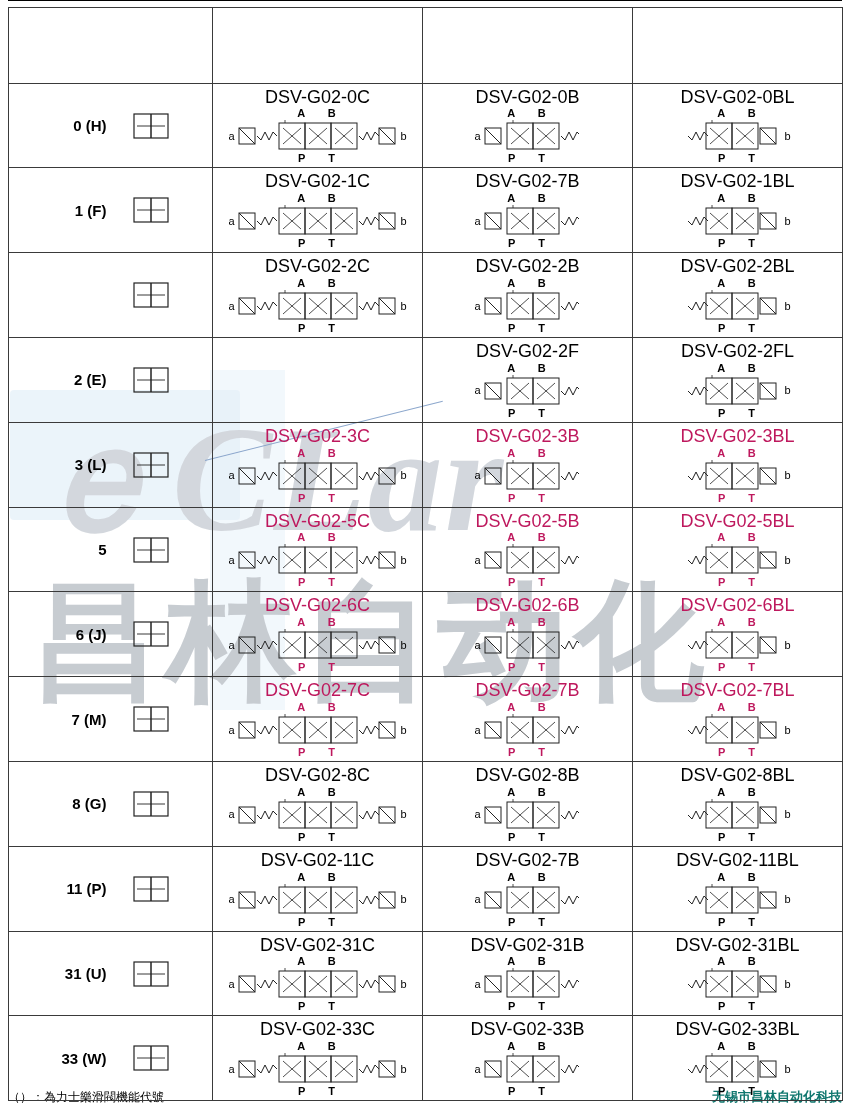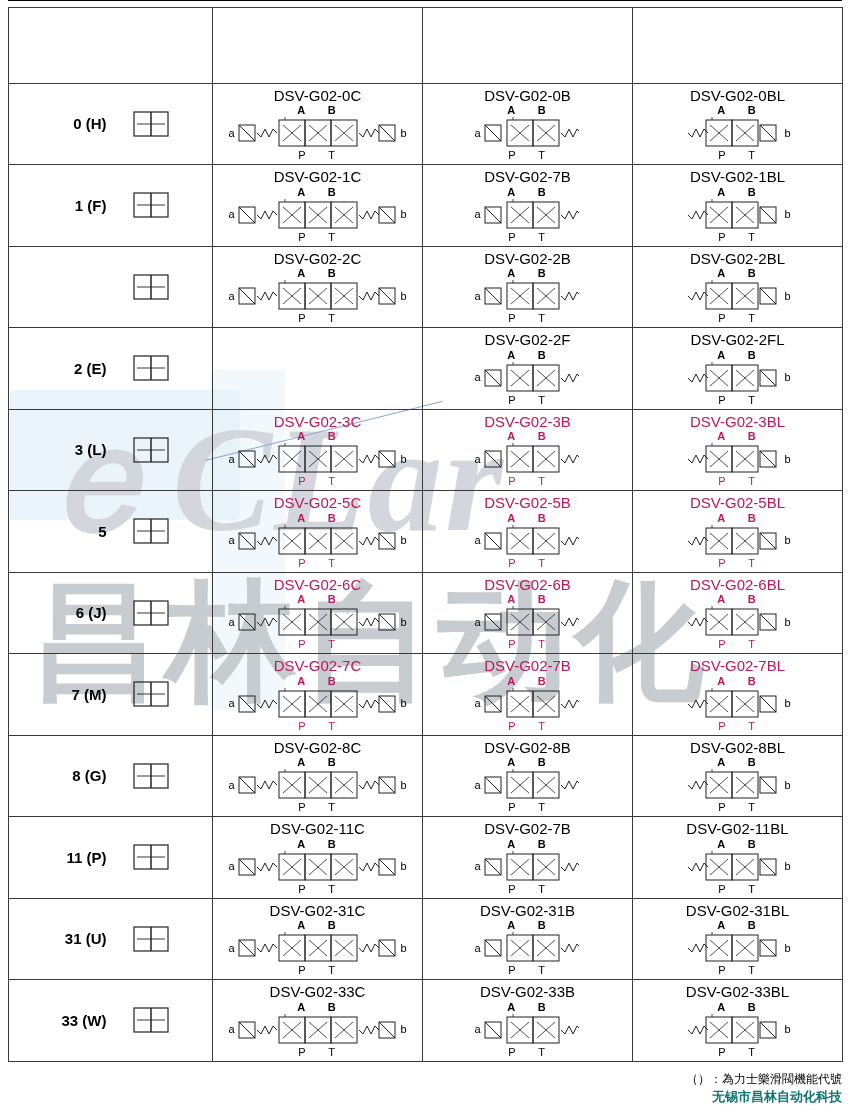--- a/index.html
+++ b/index.html
@@ -145,35 +145,35 @@
     text-align: right;
   }
   .fn-label .paren { font-weight: bold; }
 
   td.sym {
     padding: 4px 2px 3px 2px;
     text-align: center;
     height: 71px;
   }
   .code {
-    font-size: 15px;
+    font-size: 18px;
     line-height: 1.1;
     margin-bottom: 1px;
     text-align: center;
   }
   .ab {
     font-size: 11px;
     font-weight: bold;
     letter-spacing: 10px;
     line-height: 1;
     margin-left: 8px;
   }
   .pt {
     font-size: 11px;
-    font-weight: normal;
+    font-weight: bold;
     letter-spacing: 10px;
     line-height: 1;
     margin-left: 8px;
   }
   .diagwrap {
     display: flex;
     align-items: center;
     justify-content: center;
     gap: 2px;
     line-height: 0;
@@ -189,21 +189,20 @@
   
   .footer {
     position: absolute;
     left: 8px;
     right: 8px;
     bottom: 6px;
     display: flex;
     justify-content: space-between;
     align-items: flex-end;
     font-size: 12px;
-    flex-direction: column;
   }
   .footer-note { color: #000; }
   .footer-company {
     font-weight: bold;
     font-size: 13px;
     color: #0f766e;
   }
 
   
   .faded .code, .faded .ab, .faded .pt { color: #be185d; }

